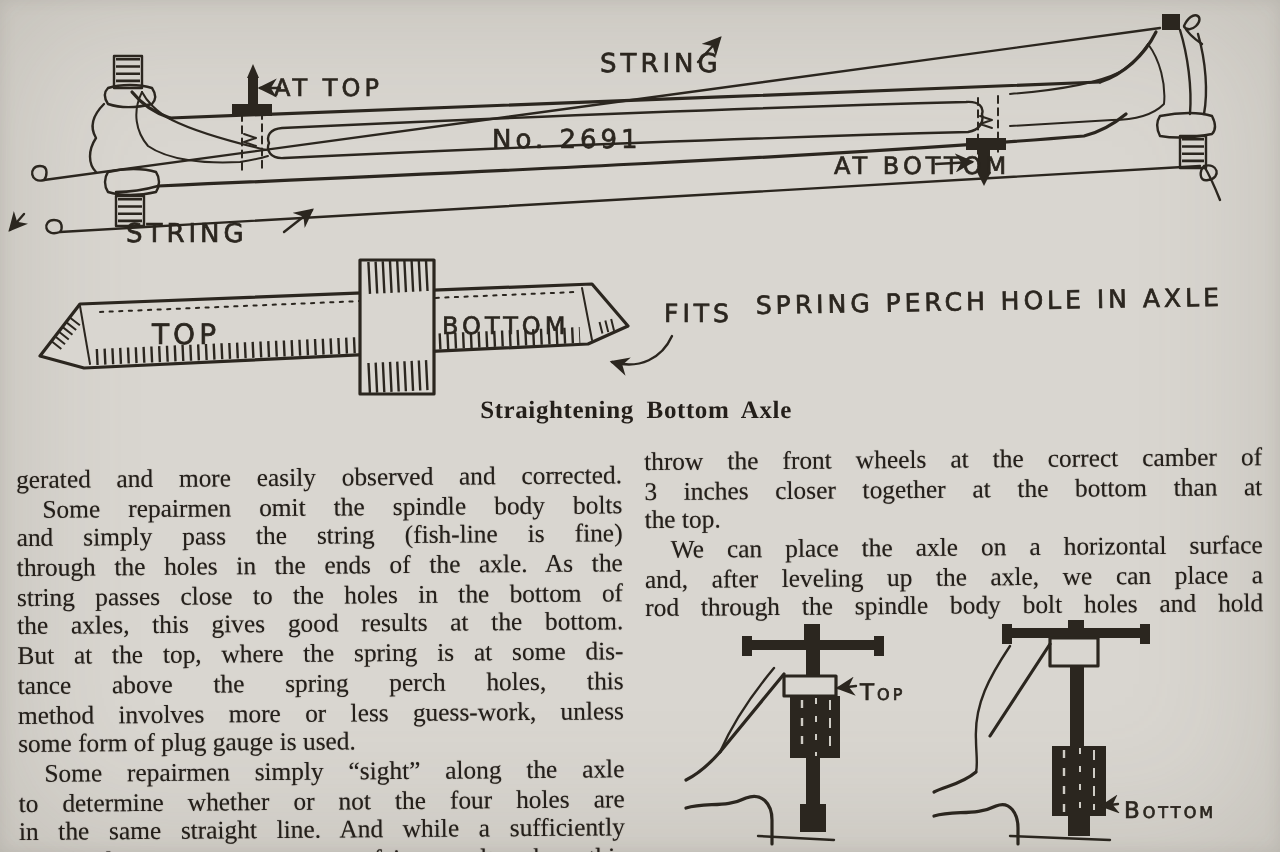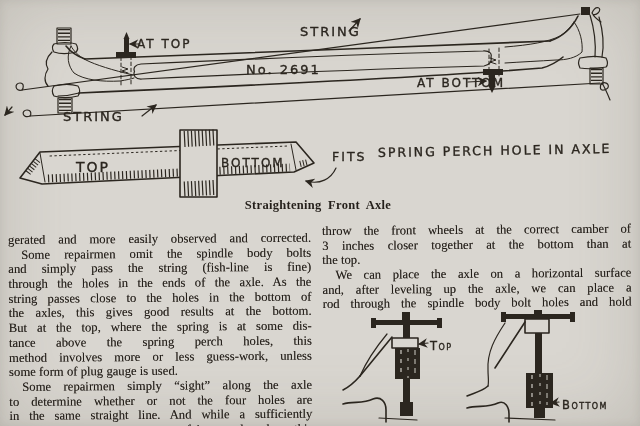--- a/index.html
+++ b/index.html
@@ -141,21 +141,21 @@
       <line class="hatch" x1="184" y1="21" x2="214" y2="19.5" stroke-width="16" stroke-dasharray="1.2 2.4"></line>
       <line class="hatch" x1="184" y1="71" x2="215" y2="69.5" stroke-width="15" stroke-dasharray="1.2 2.4"></line>
     </g>
     <text class="hand" x="76" y="54" font-size="14" letter-spacing="4.5">TOP</text>
     <text class="hand" x="221" y="49" font-size="12" letter-spacing="2">BOTTOM</text>
     <text class="hand" x="332" y="43" font-size="12.5" letter-spacing="2.5">FITS</text>
     <text class="hand" x="378" y="39" font-size="12.5" letter-spacing="1.6" transform="rotate(-1 378 39)">SPRING PERCH HOLE IN AXLE</text>
     <path class="ink w12" d="M336,50 C331,61 320,67 306,63" marker-end="url(#ah2)"></path>
   </svg>
 
-  <div id="caption">Straightening Front Axle</div>
+  <div id="caption">Straightening Bottom Axle</div>
 
   <div id="left-col" class="col">
       <div class="ln jf">gerated and more easily observed and corrected.</div>
       <div class="ln jf in">Some repairmen omit the spindle body bolts</div>
       <div class="ln jf">and simply pass the string (fish-line is fine)</div>
       <div class="ln jf">through the holes in the ends of the axle.  As the</div>
       <div class="ln jf">string passes close to the holes in the bottom of</div>
       <div class="ln jf">the axles, this gives good results at the bottom.</div>
       <div class="ln jf">But at the top, where the spring is at some dis-</div>
       <div class="ln jf">tance above the spring perch holes, this</div>

